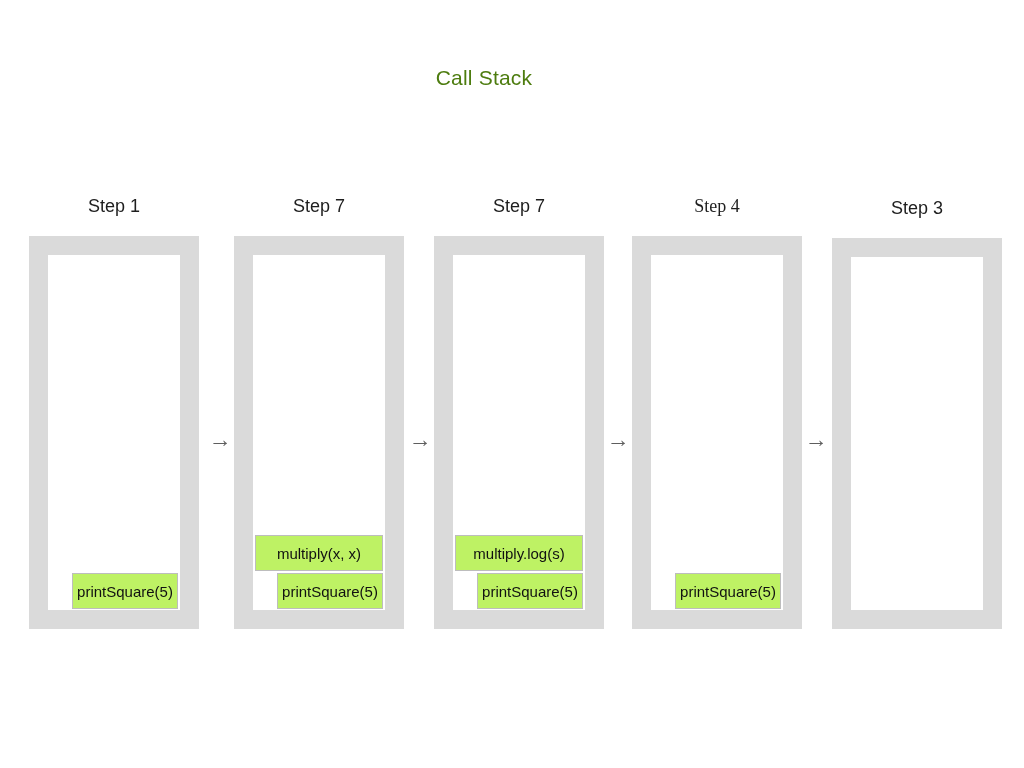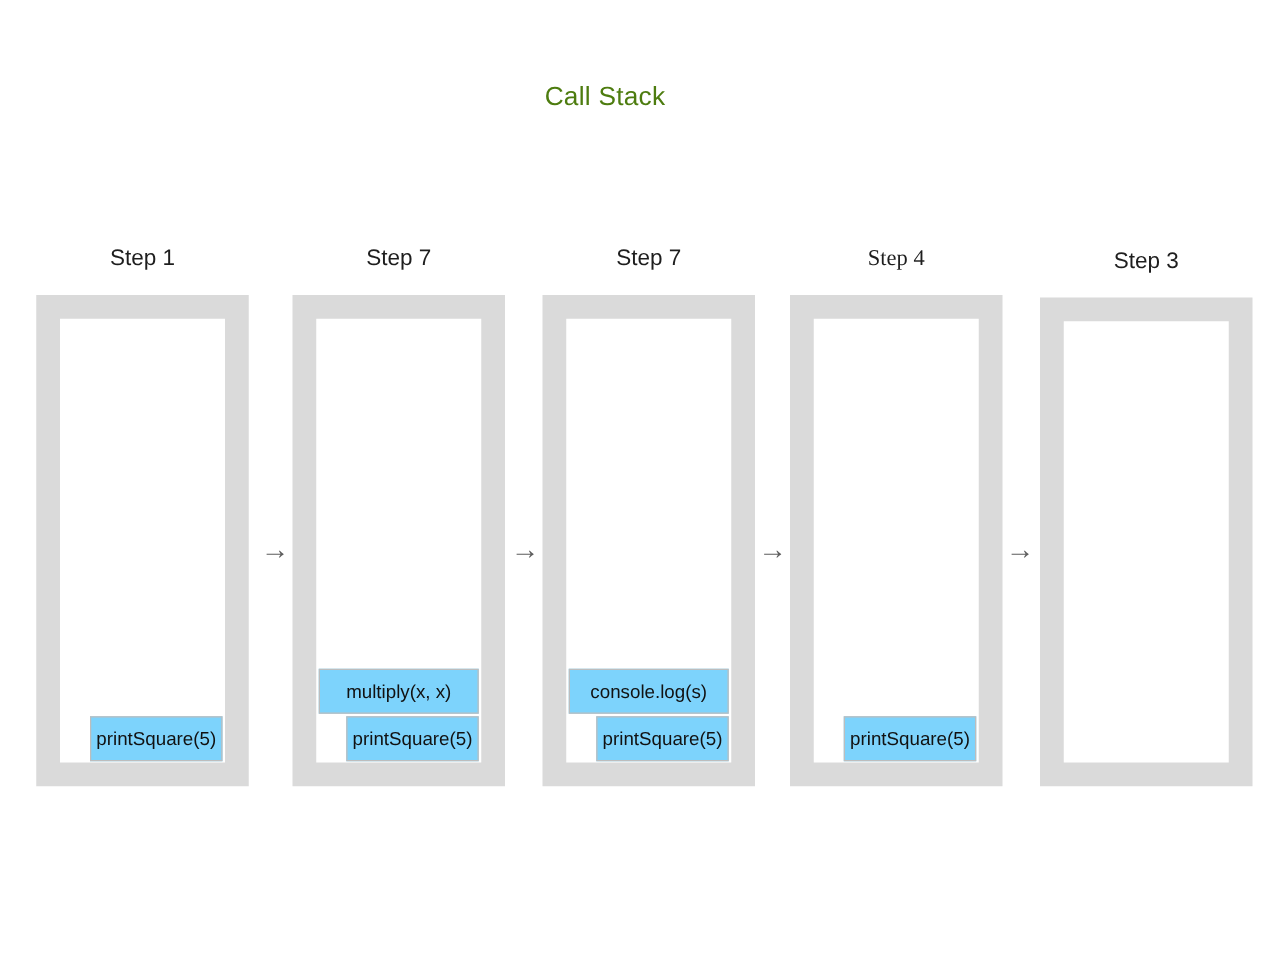--- a/index.html
+++ b/index.html
@@ -60,21 +60,21 @@
     flex-direction: column-reverse;
     align-items: stretch;
     padding: 0;
   }
 
   
   .frame {
     box-sizing: border-box;
     height: 36px;
     margin: 0 2px 2px 2px;
-    background: #7dd3fc;
+    background: #bef264;
     border: 1px solid #bdbdbd;
     display: flex;
     align-items: center;
     justify-content: center;
     font-size: 15px;
     color: #111111;
     white-space: nowrap;
   }
   .frame:first-child {
     margin-bottom: 1px;
@@ -116,21 +116,21 @@
   </div>
 </div>
 
 <div class="arrow" style="left:403px; top:428px;">→</div>
 
 <div class="step-column" style="left:434px; top:196px; width:170px;">
   <div class="step-label" style="top:0px;">Step 7</div>
   <div class="stack-box" style="left:0px; top:40px; width:170px; height:393px;">
     <div class="stack-inner">
       <div class="frame">printSquare(5)</div>
-      <div class="frame">console.log(s)</div>
+      <div class="frame">multiply.log(s)</div>
     </div>
   </div>
 </div>
 
 <div class="arrow" style="left:601px; top:428px;">→</div>
 
 <div class="step-column" style="left:632px; top:196px; width:170px;">
   <div class="step-label" style="top:0px;font-family:Liberation Serif, serif;">Step 4</div>
   <div class="stack-box" style="left:0px; top:40px; width:170px; height:393px;">
     <div class="stack-inner">

